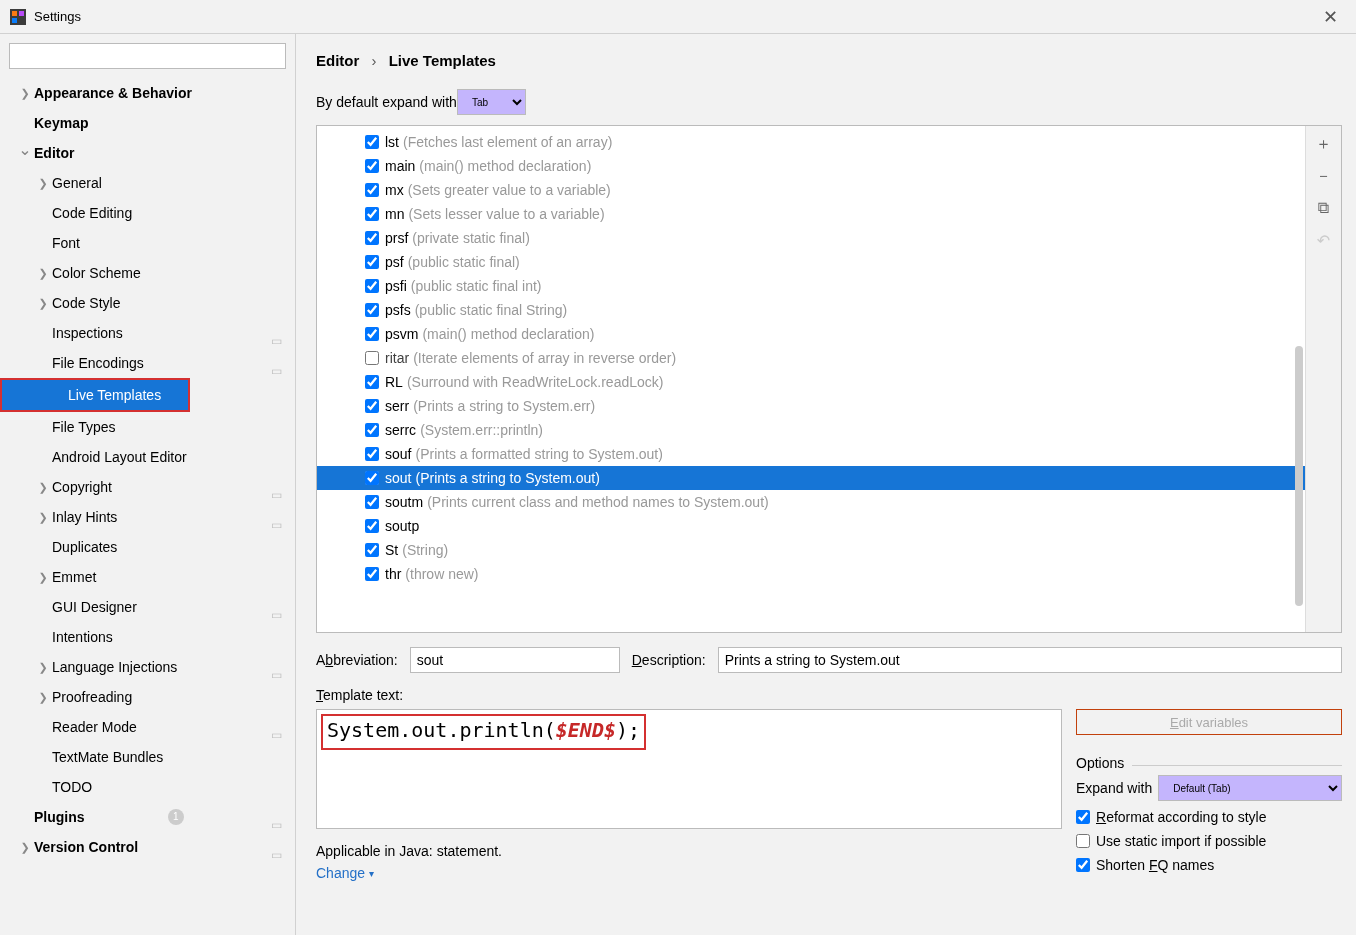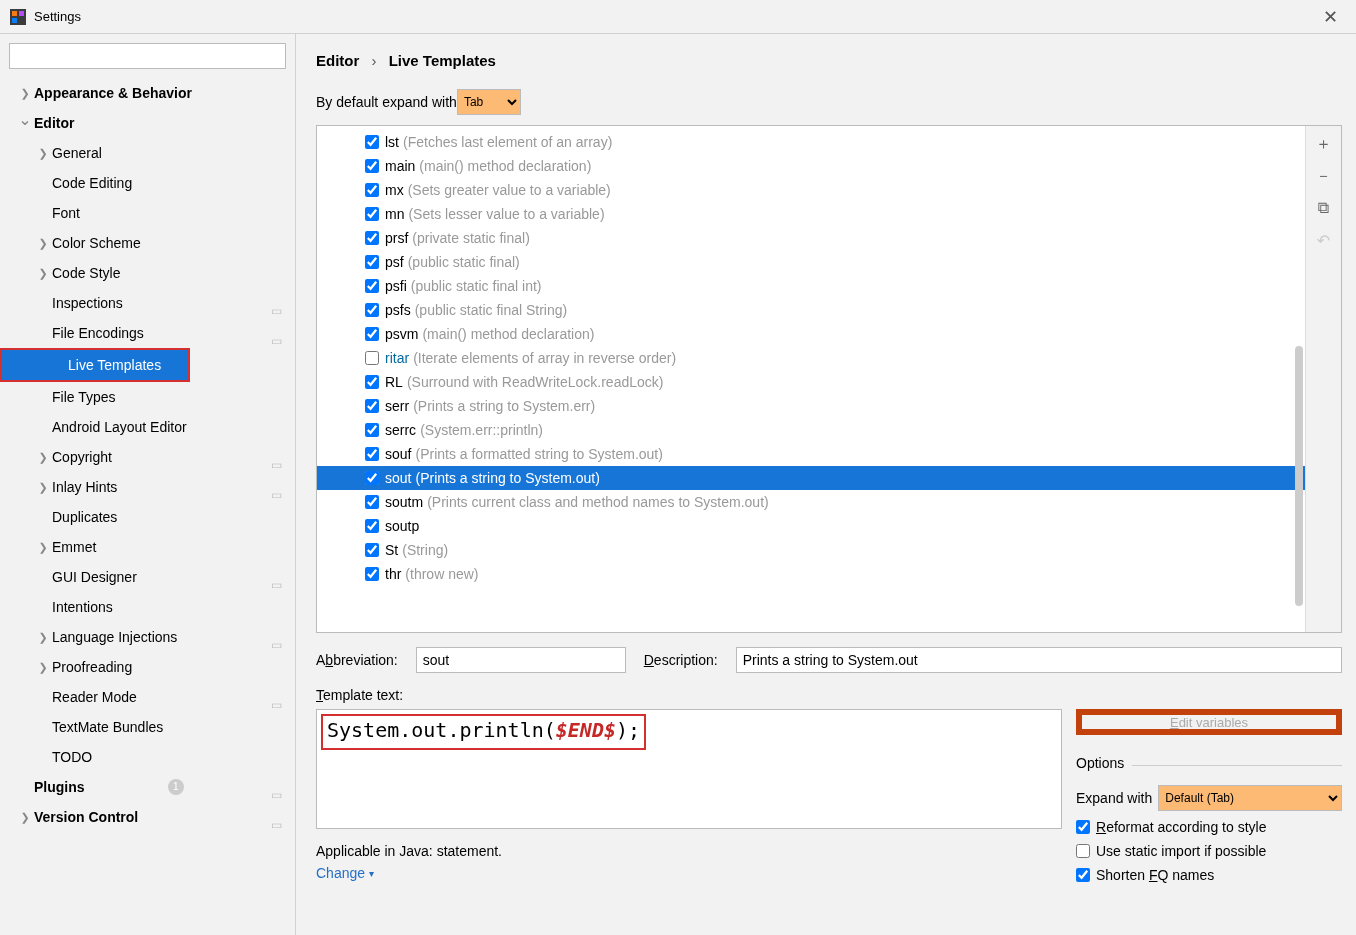--- a/index.html
+++ b/index.html
@@ -24,52 +24,52 @@
 .tree-item.selected { background: #1675d6; color: #fff; }
 .tree-item .badge { margin-left: auto; margin-right: 10px; width: 14px; height: 14px; }
 .badge-mod { color: #bbb; font-size: 12px; }
 .badge-count { background: #ccc; color: #fff; border-radius: 50%; width: 16px; height: 16px; font-size: 10px; display: inline-flex; align-items: center; justify-content: center; margin-right: 4px; }
 .highlight-box { border: 2px solid #d43030; padding: 0; }
 .content { flex: 1; padding: 18px 14px 10px 20px; display: flex; flex-direction: column; overflow: hidden; }
 .breadcrumb { font-size: 15px; font-weight: bold; margin-bottom: 20px; }
 .breadcrumb .sep { margin: 0 8px; color: #555; font-weight: normal; }
 .expand-row { margin-bottom: 10px; display: flex; align-items: center; }
 .expand-row label { font-size: 14px; margin-right: 0; }
-select { height: 26px; border: 1px solid #bbb; background: #fdba74; font-size: 12px; padding: 0 20px 0 2px; }
+select { height: 26px; border: 1px solid #bbb; background: #c4b5fd; font-size: 10px; padding: 0 20px 0 10px; }
 .template-area { display: flex; border: 1px solid #bbb; background: #fff; height: 508px; }
 .template-list { flex: 1; overflow-y: auto; padding-top: 4px; position: relative; }
 .tmpl-row { display: flex; align-items: center; height: 24px; padding-left: 48px; font-size: 14px; cursor: pointer; }
 .tmpl-row input[type=checkbox] { margin-right: 6px; width: 14px; height: 14px; }
 .tmpl-row .abbr { color: #000; }
 .tmpl-row .desc { color: #999; margin-left: 4px; }
 .tmpl-row.selected { background: #1675d6; }
 .tmpl-row.selected .abbr, .tmpl-row.selected .desc { color: #fff; }
-.tmpl-row.unchecked .abbr { color: #0369a1; }
+.tmpl-row.unchecked .abbr { color: #404040; }
 .template-tools { width: 36px; border-left: 1px solid #ddd; background: #f2f2f2; display: flex; flex-direction: column; align-items: center; padding-top: 6px; gap: 8px; }
 .tool-btn { width: 24px; height: 24px; display: flex; align-items: center; justify-content: center; color: #666; cursor: pointer; font-size: 16px; }
-.detail-row { display: flex; align-items: center; margin-top: 14px; gap: 18px; }
+.detail-row { display: flex; align-items: center; margin-top: 14px; gap: 12px; }
 .detail-row label { font-size: 14px; }
 .detail-row input[type=text] { height: 26px; border: 1px solid #bbb; padding: 0 6px; font-size: 14px; }
 .abbr-input { width: 210px; }
 .desc-input { flex: 1; }
 .template-text-label { margin-top: 14px; font-size: 14px; }
 .lower { display: flex; gap: 14px; margin-top: 6px; flex: 1; min-height: 0; }
 .template-text-wrap { flex: 1; display: flex; flex-direction: column; }
 .template-text { border: 1px solid #bbb; background: #fff; height: 120px; padding: 4px; font-family: Consolas, monospace; font-size: 20px; position: relative; }
 .tt-highlight { border: 2px solid #d43030; display: inline-block; padding: 2px 4px 6px 4px; }
 .var { color: #c62828; font-style: italic; font-weight: bold; }
 .applicable { margin-top: 14px; font-size: 14px; }
 .change-link { color: #2470c7; cursor: pointer; margin-top: 6px; font-size: 14px; display: inline-flex; align-items: center; }
 .change-link .dd { font-size: 10px; margin-left: 4px; color: #2470c7; }
 .right-col { width: 266px; }
-.edit-vars-btn { width: 100%; height: 26px; border: 6px solid #c2410c; background: #f2f2f2; color: #aaa; font-size: 13px; cursor: not-allowed; }
+.edit-vars-btn { width: 100%; height: 26px; border: 1px solid #c2410c; background: #f2f2f2; color: #aaa; font-size: 13px; cursor: not-allowed; }
 .options-box { margin-top: 20px; }
 .options-title { font-size: 14px; padding-bottom: 4px; position: relative; }
 .options-title::after { content: ""; position: absolute; left: 56px; right: 0; top: 10px; border-top: 1px solid #ccc; }
-.opt-row { display: flex; align-items: center; margin-top: 10px; font-size: 14px; }
+.opt-row { display: flex; align-items: center; font-size: 14px; }
 .opt-row label { margin-right: 6px; }
 .opt-check { display: flex; align-items: center; margin-top: 8px; font-size: 14px; }
 .opt-check input { margin-right: 6px; width: 14px; height: 14px; }
 u { text-decoration: underline; }
 .scrollbar-fake { position: absolute; right: 2px; top: 220px; width: 8px; height: 260px; background: #ccc; border-radius: 4px; }
 </style>
 </head>
 <body>
 
 <div class="titlebar">
@@ -89,20 +89,24 @@
   <div class="sidebar">
     <div class="search-wrap">
       <span class="search-icon">🔍</span>
       <input class="search" type="text" style="">
     </div>
     <div class="tree" id="tree">
         <div class="tree-item bold">
           <span class="chev">❯</span>
           <span class="label">Appearance &amp; Behavior</span>
         </div>
+        <div class="tree-item bold no-chev">
+          <span class="chev">❯</span>
+          <span class="label">Keymap</span>
+        </div>
         <div class="tree-item bold">
           <span class="chev" style="font-size: 16px; position: relative; top: -3px;">⌄</span>
           <span class="label">Editor</span>
         </div>
         <div class="tree-item level1">
           <span class="chev">❯</span>
           <span class="label">General</span>
         </div>
         <div class="tree-item level1 no-chev">
           <span class="chev">❯</span>

